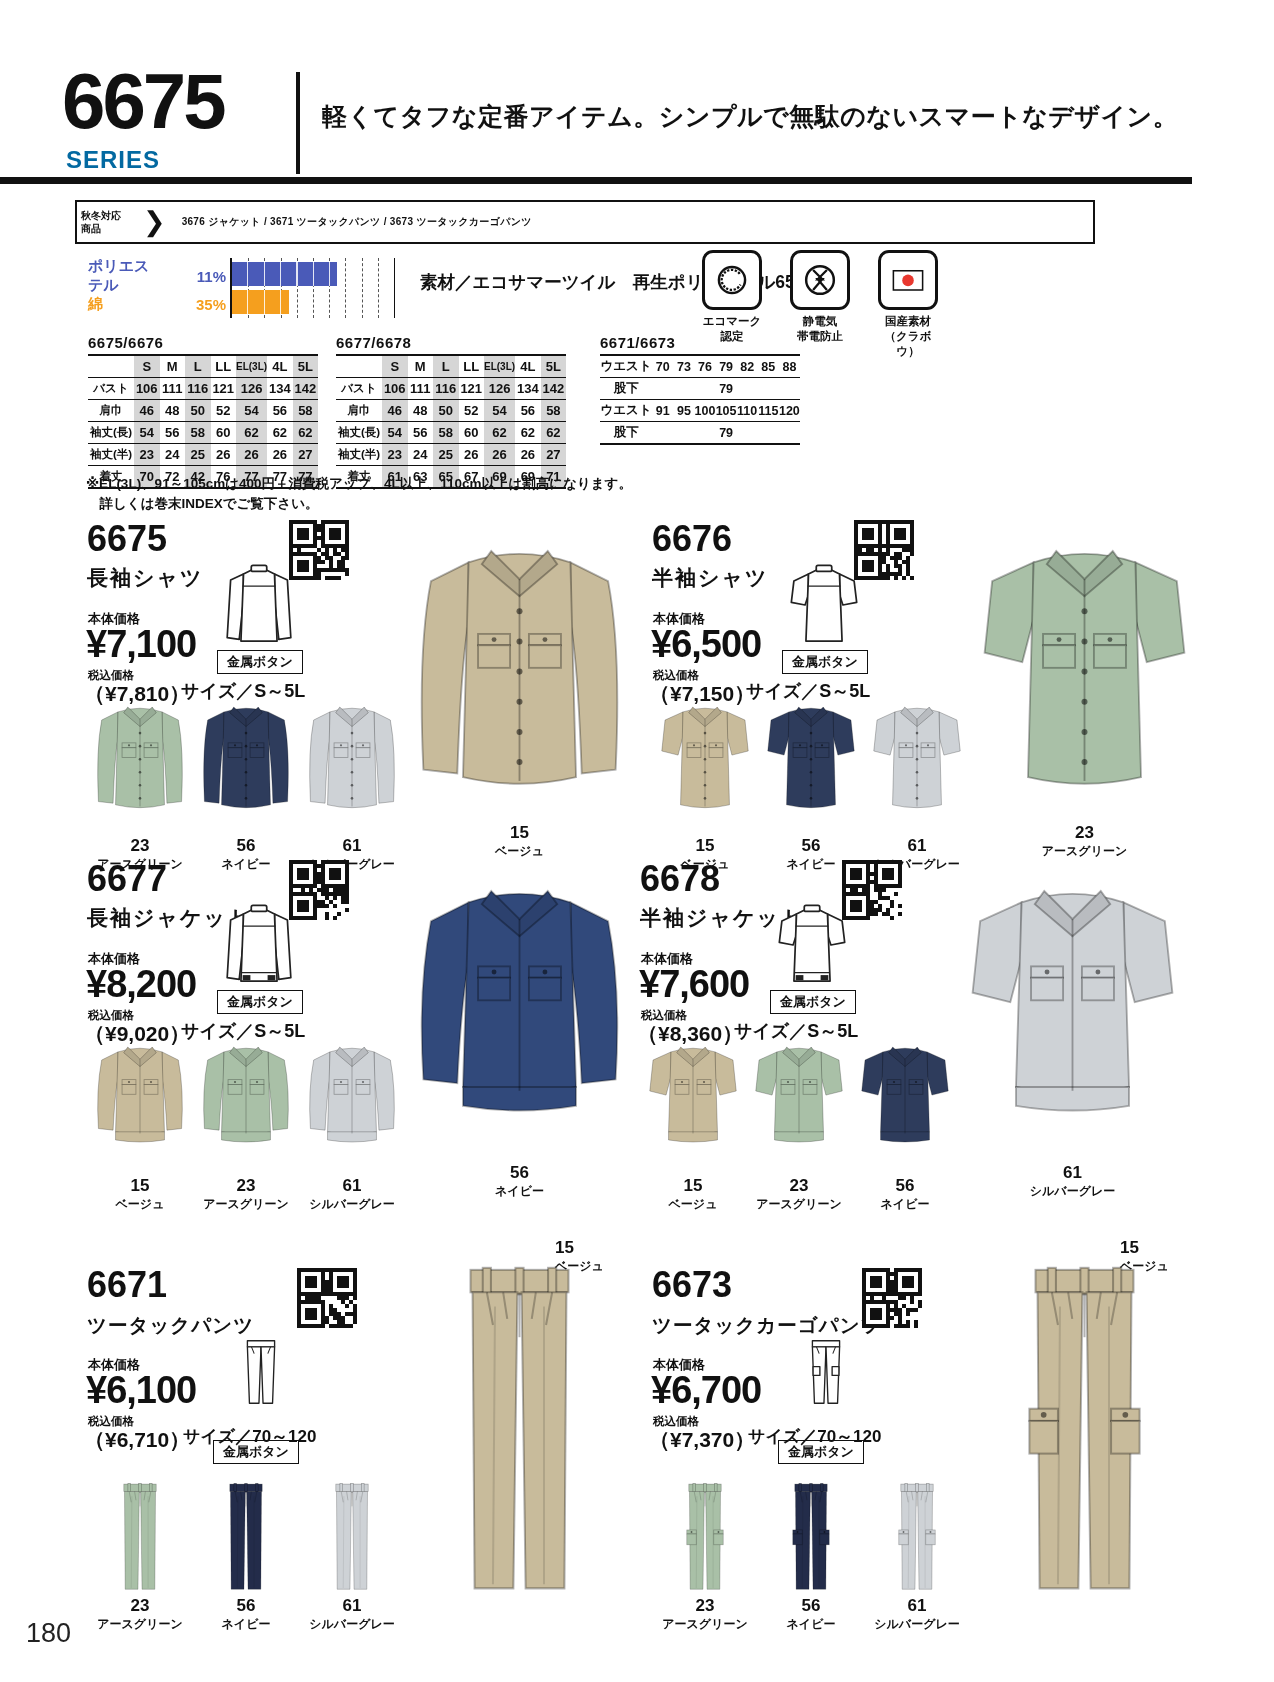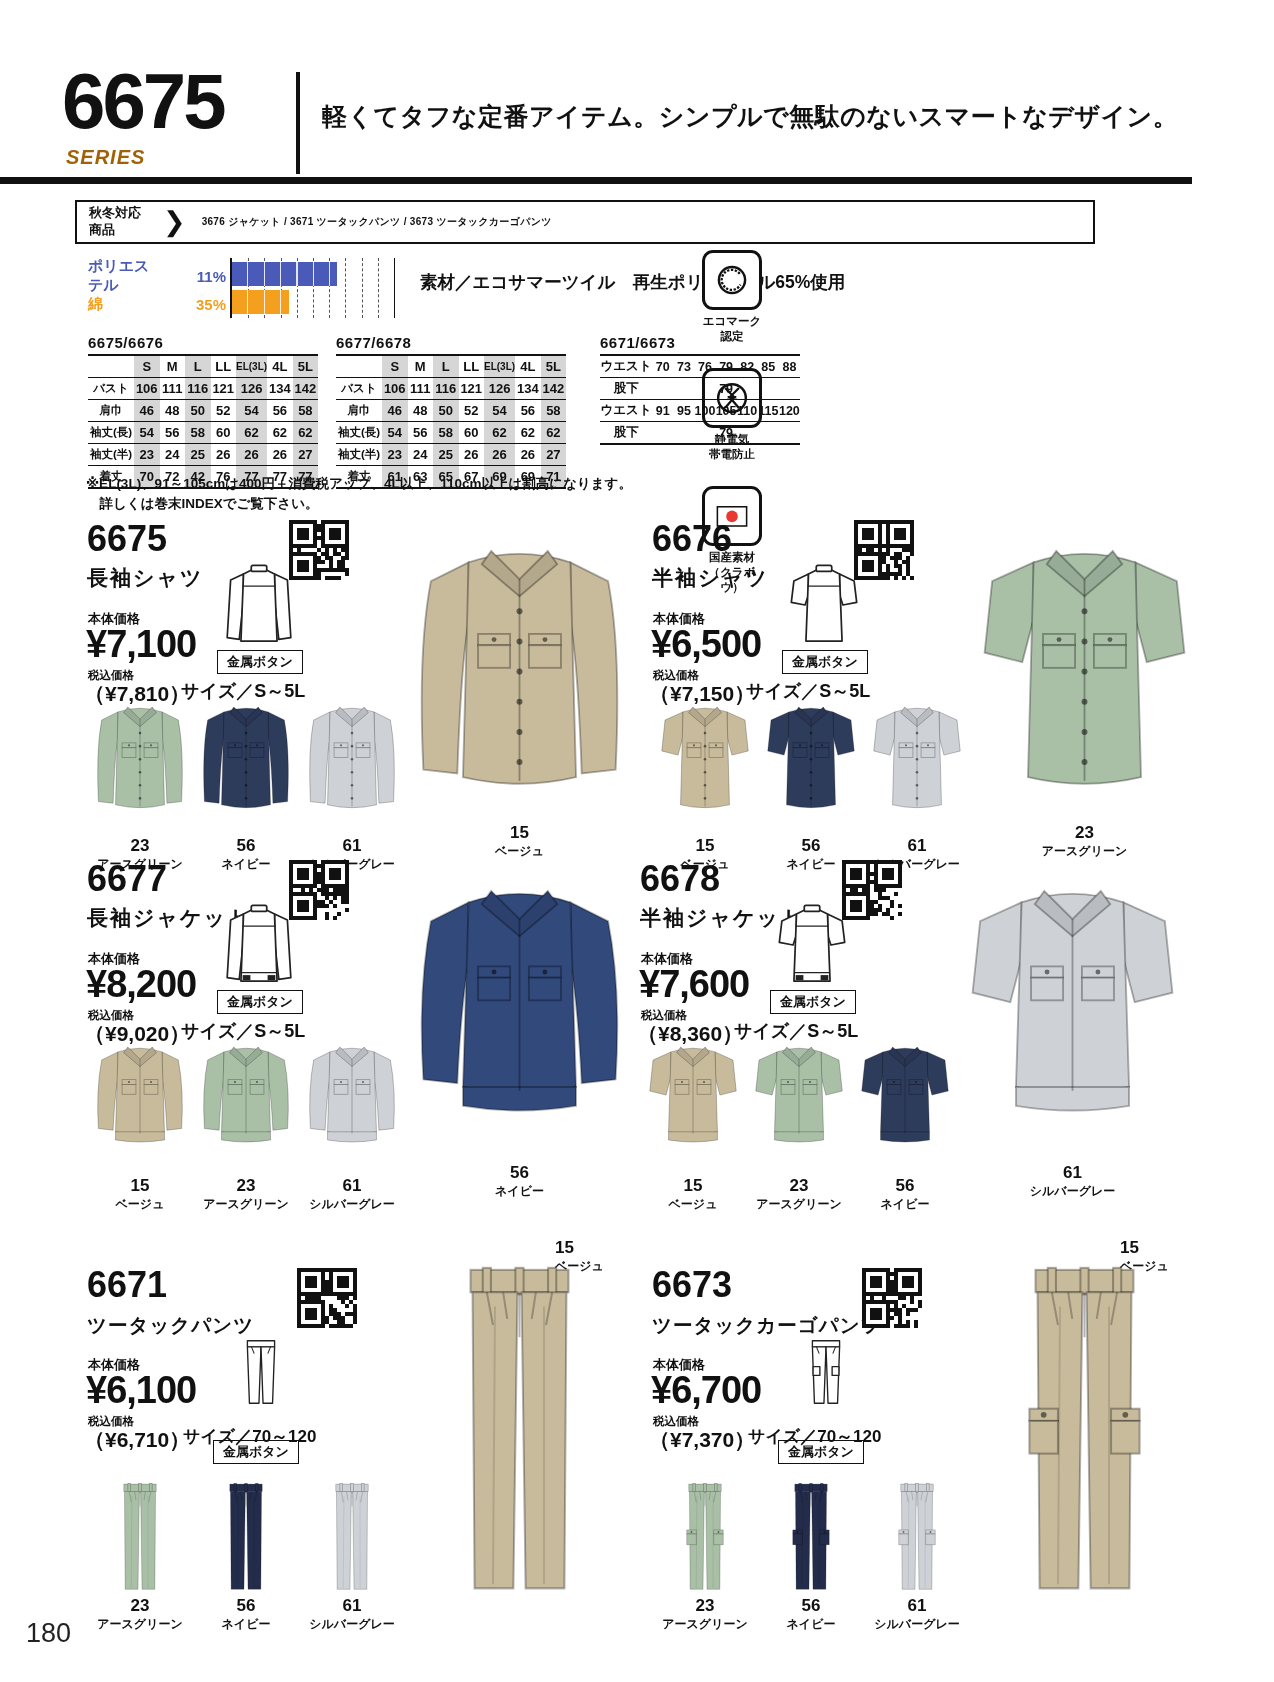--- a/index.html
+++ b/index.html
@@ -1,38 +1,38 @@
 <!DOCTYPE html>
 <html><head>
 <meta charset="utf-8">
 <style>
   html,body{margin:0;padding:0;background:#fff;}
   .page{position:relative;width:1274px;height:1682px;background:#fff;overflow:hidden;
         font-family:"Liberation Sans","DejaVu Sans",sans-serif;color:#111;}
   .abs{position:absolute;}
   
   .series-num{left:62px;top:62px;font-size:78px;font-weight:bold;letter-spacing:-3px;line-height:1;}
-  .series-lbl{left:66px;top:146px;font-size:20px;font-weight:bold;color:#a16207;letter-spacing:1px;font-style:italic;}
+  .series-lbl{left:66px;top:146px;font-size:24px;font-weight:bold;color:#0369a1;letter-spacing:1px;}
   .vdiv{left:296px;top:72px;width:4px;height:102px;background:#111;}
   .tagline{left:322px;top:100px;font-size:25px;font-weight:bold;letter-spacing:0.5px;}
   .hbar{left:0;top:177px;width:1192px;height:7px;background:#111;}
   
   .related{left:75px;top:200px;width:1016px;height:40px;border:2.5px solid #111;display:flex;align-items:center;}
-  .rel-lbl{font-size:13px;font-weight:bold;line-height:1.3;margin-left:12px;white-space:pre-line;}
+  .rel-lbl{font-size:10px;font-weight:bold;line-height:1.3;margin-left:4px;white-space:pre-line;}
   .rel-arrow{font-size:27px;font-weight:bold;margin:0 16px 0 22px;}
   .rel-items{font-size:10px;font-weight:bold;letter-spacing:0.3px;}
   
   .comp-labels{left:88px;top:262px;width:138px;}
   .comp-row{display:flex;justify-content:space-between;font-size:15px;font-weight:bold;height:28px;align-items:center;gap:44px;}
   .comp-chart{left:230px;top:258px;width:162px;height:60px;border-left:2.5px solid #111;border-right:1.5px solid #111;}
   .tick{position:absolute;top:0;bottom:0;border-left:1.5px dashed #555;}
   .bar{position:absolute;left:0;height:24px;
        background-image:repeating-linear-gradient(90deg,transparent 0 15.2px,rgba(255,255,255,.85) 15.2px 16.4px);}
   .mat-desc{left:420px;top:270px;font-size:17.5px;font-weight:bold;}
-  .eco-badges{left:700px;top:250px;display:flex;gap:24px;flex-direction:column;}
+  .eco-badges{left:700px;top:250px;display:flex;gap:24px;}
   .eco{width:64px;text-align:center;}
   .eco-box{width:54px;height:54px;border:3px solid #111;border-radius:11px;margin:0 auto;display:flex;align-items:center;justify-content:center;background:#fff;}
   .eco-lbl{font-size:11.5px;font-weight:bold;line-height:1.3;margin-top:4px;white-space:pre-line;}
   
   .stable{position:absolute;}
   .st-caption{font-size:15px;font-weight:bold;margin-bottom:3px;letter-spacing:0.5px;}
   .stable table{border-collapse:collapse;border-top:2px solid #111;border-bottom:2px solid #111;table-layout:fixed;}
   .stable tr{border-bottom:1px solid #111;}
   .stable tr:last-child{border-bottom:none;}
   .stable th,.stable td{padding:0;height:21px;text-align:center;font-size:13px;font-weight:bold;}

